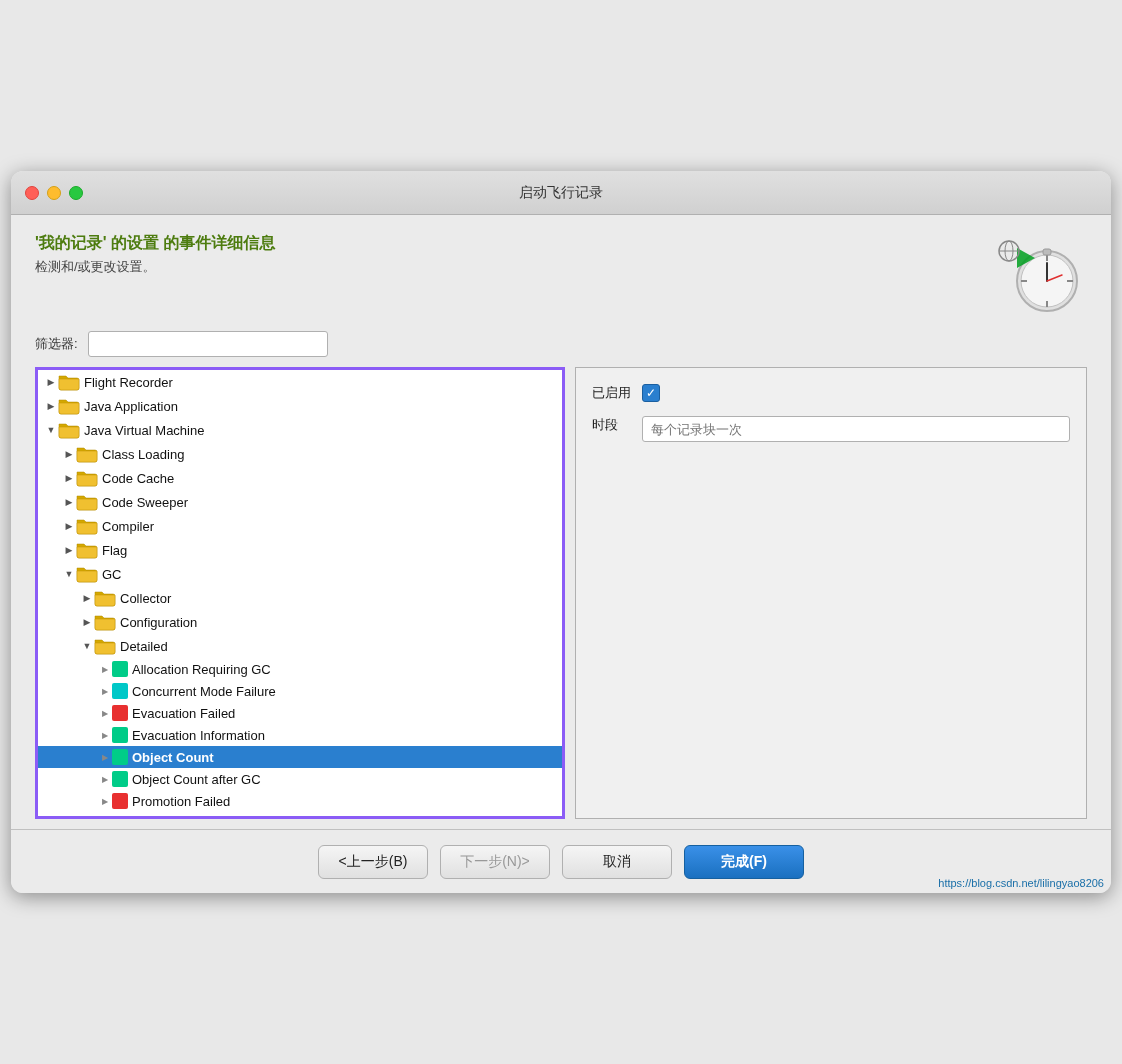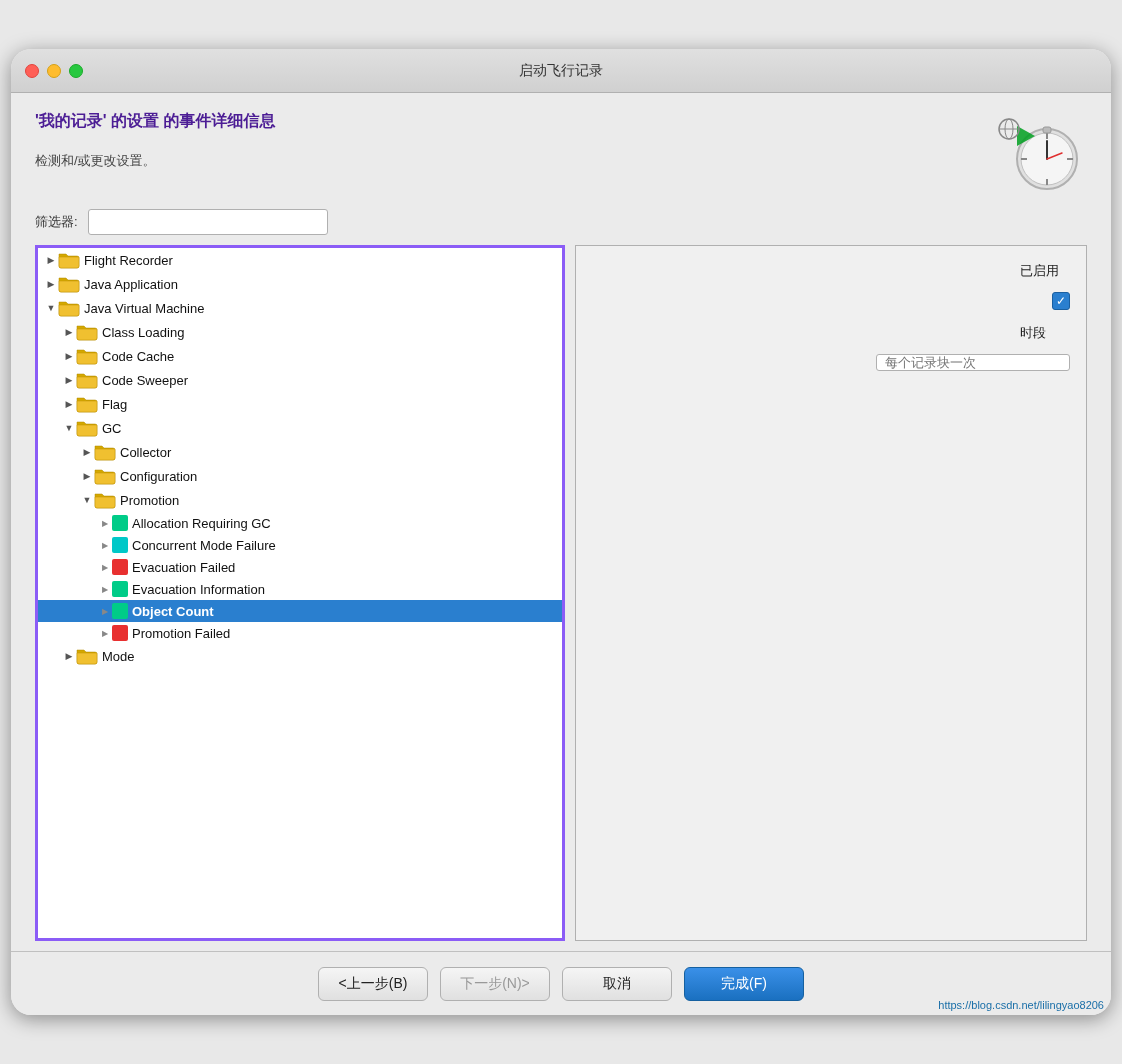--- a/index.html
+++ b/index.html
@@ -9,23 +9,23 @@
       width: 1122px;
       height: 1064px;
       display: flex;
       flex-direction: column;
       align-items: center;
       justify-content: center;
     }
 
     .window {
       width: 1100px;
-      height: 966px;
+      height: 722px;
       background: #ebebeb;
-      border-radius: 20px;
+      border-radius: 12px;
       box-shadow: 0 4px 20px rgba(0,0,0,0.4);
       display: flex;
       flex-direction: column;
       overflow: hidden;
     }
 
     
     .titlebar {
       background: linear-gradient(to bottom, #e0e0e0, #d0d0d0);
       height: 44px;
@@ -62,22 +62,22 @@
       background: #ebebeb;
       padding: 18px 24px 10px 24px;
       display: flex;
       align-items: flex-start;
       justify-content: space-between;
       flex-shrink: 0;
     }
     .header-text h2 {
       font-size: 16px;
       font-weight: bold;
-      color: #4c1d95;
-      margin-bottom: 20px;
+      color: #4d7c0f;
+      margin-bottom: 4px;
     }
     .header-text p {
       font-size: 13px;
       color: #444;
     }
 
     
     .filter-row {
       display: flex;
       align-items: center;
@@ -176,23 +176,22 @@
       flex: 1;
       border: 1px solid #b0b0b0;
       background: #f0f0f0;
       padding: 16px;
       display: flex;
       flex-direction: column;
       gap: 14px;
     }
     .field-row {
       display: flex;
-      align-items: flex-end;
-      gap: 12px;
-      flex-direction: column;
+      align-items: flex-start;
+      gap: 0;
     }
     .field-label {
       font-size: 13px;
       color: #222;
       min-width: 50px;
     }
     .checkbox-custom {
       width: 18px;
       height: 18px;
       background: #2a7fcf;
@@ -247,20 +246,21 @@
       font-size: 14px;
       color: #222;
       cursor: pointer;
       padding: 0 18px;
     }
     .btn.primary {
       background: linear-gradient(to bottom, #3a90e8, #1a70c0);
       color: #fff;
       border: 1px solid #1560a0;
       min-width: 120px;
+      font-weight: bold;
     }
     .btn:disabled { color: #999; cursor: default; }
   </style>
 </head>
 <body>
 
 <div class="window">
 
   <div class="titlebar">
     <div class="traffic-lights">
@@ -358,20 +358,28 @@
             <path d="M1 6 L21 6 L21 15 Q21 17 19 17 L3 17 Q1 17 1 15 Z" fill="#f0c030" stroke="#c09000" stroke-width="0.5"></path>
           </svg>
           <span class="item-label">Code Sweeper</span>
         </div>
         <div class="tree-item indent-1">
           <span class="arrow collapsed"></span>
           <svg width="22" height="18" viewBox="0 0 22 18" style="flex-shrink: 0; margin-right: 4px;">
             <path d="M1 3 L1 15 Q1 17 3 17 L19 17 Q21 17 21 15 L21 7 Q21 5 19 5 L10 5 L8 3 Z" fill="#d4a800" stroke="#b08800" stroke-width="0.5"></path>
             <path d="M1 6 L21 6 L21 15 Q21 17 19 17 L3 17 Q1 17 1 15 Z" fill="#f0c030" stroke="#c09000" stroke-width="0.5"></path>
           </svg>
+          <span class="item-label">Compiler</span>
+        </div>
+        <div class="tree-item indent-1">
+          <span class="arrow collapsed"></span>
+          <svg width="22" height="18" viewBox="0 0 22 18" style="flex-shrink: 0; margin-right: 4px;">
+            <path d="M1 3 L1 15 Q1 17 3 17 L19 17 Q21 17 21 15 L21 7 Q21 5 19 5 L10 5 L8 3 Z" fill="#d4a800" stroke="#b08800" stroke-width="0.5"></path>
+            <path d="M1 6 L21 6 L21 15 Q21 17 19 17 L3 17 Q1 17 1 15 Z" fill="#f0c030" stroke="#c09000" stroke-width="0.5"></path>
+          </svg>
           <span class="item-label">Flag</span>
         </div>
         <div class="tree-item indent-1">
           <span class="arrow expanded"></span>
           <svg width="22" height="18" viewBox="0 0 22 18" style="flex-shrink: 0; margin-right: 4px;">
             <path d="M1 3 L1 15 Q1 17 3 17 L19 17 Q21 17 21 15 L21 7 Q21 5 19 5 L10 5 L8 3 Z" fill="#d4a800" stroke="#b08800" stroke-width="0.5"></path>
             <path d="M1 6 L21 6 L21 15 Q21 17 19 17 L3 17 Q1 17 1 15 Z" fill="#f0c030" stroke="#c09000" stroke-width="0.5"></path>
           </svg>
           <span class="item-label">GC</span>
         </div>
@@ -390,21 +398,21 @@
             <path d="M1 6 L21 6 L21 15 Q21 17 19 17 L3 17 Q1 17 1 15 Z" fill="#f0c030" stroke="#c09000" stroke-width="0.5"></path>
           </svg>
           <span class="item-label">Configuration</span>
         </div>
         <div class="tree-item indent-2">
           <span class="arrow expanded"></span>
           <svg width="22" height="18" viewBox="0 0 22 18" style="flex-shrink: 0; margin-right: 4px;">
             <path d="M1 3 L1 15 Q1 17 3 17 L19 17 Q21 17 21 15 L21 7 Q21 5 19 5 L10 5 L8 3 Z" fill="#d4a800" stroke="#b08800" stroke-width="0.5"></path>
             <path d="M1 6 L21 6 L21 15 Q21 17 19 17 L3 17 Q1 17 1 15 Z" fill="#f0c030" stroke="#c09000" stroke-width="0.5"></path>
           </svg>
-          <span class="item-label">Promotion</span>
+          <span class="item-label">Detailed</span>
         </div>
         <div class="tree-item indent-3">
           <span class="arrow leaf"></span>
           <span class="event-icon event-green"></span>
           <span class="item-label">Allocation Requiring GC</span>
         </div>
         <div class="tree-item indent-3">
           <span class="arrow leaf"></span>
           <span class="event-icon event-teal"></span>
           <span class="item-label">Concurrent Mode Failure</span>
@@ -416,20 +424,25 @@
         </div>
         <div class="tree-item indent-3">
           <span class="arrow leaf"></span>
           <span class="event-icon event-green"></span>
           <span class="item-label">Evacuation Information</span>
         </div>
         <div class="tree-item indent-3 selected">
           <span class="arrow leaf"></span>
           <span class="event-icon event-green"></span>
           <span class="item-label">Object Count</span>
+        </div>
+        <div class="tree-item indent-3">
+          <span class="arrow leaf"></span>
+          <span class="event-icon event-green"></span>
+          <span class="item-label">Object Count after GC</span>
         </div>
         <div class="tree-item indent-3">
           <span class="arrow leaf"></span>
           <span class="event-icon event-red"></span>
           <span class="item-label">Promotion Failed</span>
         </div>
         <div class="tree-item indent-1">
           <span class="arrow collapsed"></span>
           <svg width="22" height="18" viewBox="0 0 22 18" style="flex-shrink: 0; margin-right: 4px;">
             <path d="M1 3 L1 15 Q1 17 3 17 L19 17 Q21 17 21 15 L21 7 Q21 5 19 5 L10 5 L8 3 Z" fill="#d4a800" stroke="#b08800" stroke-width="0.5"></path>

